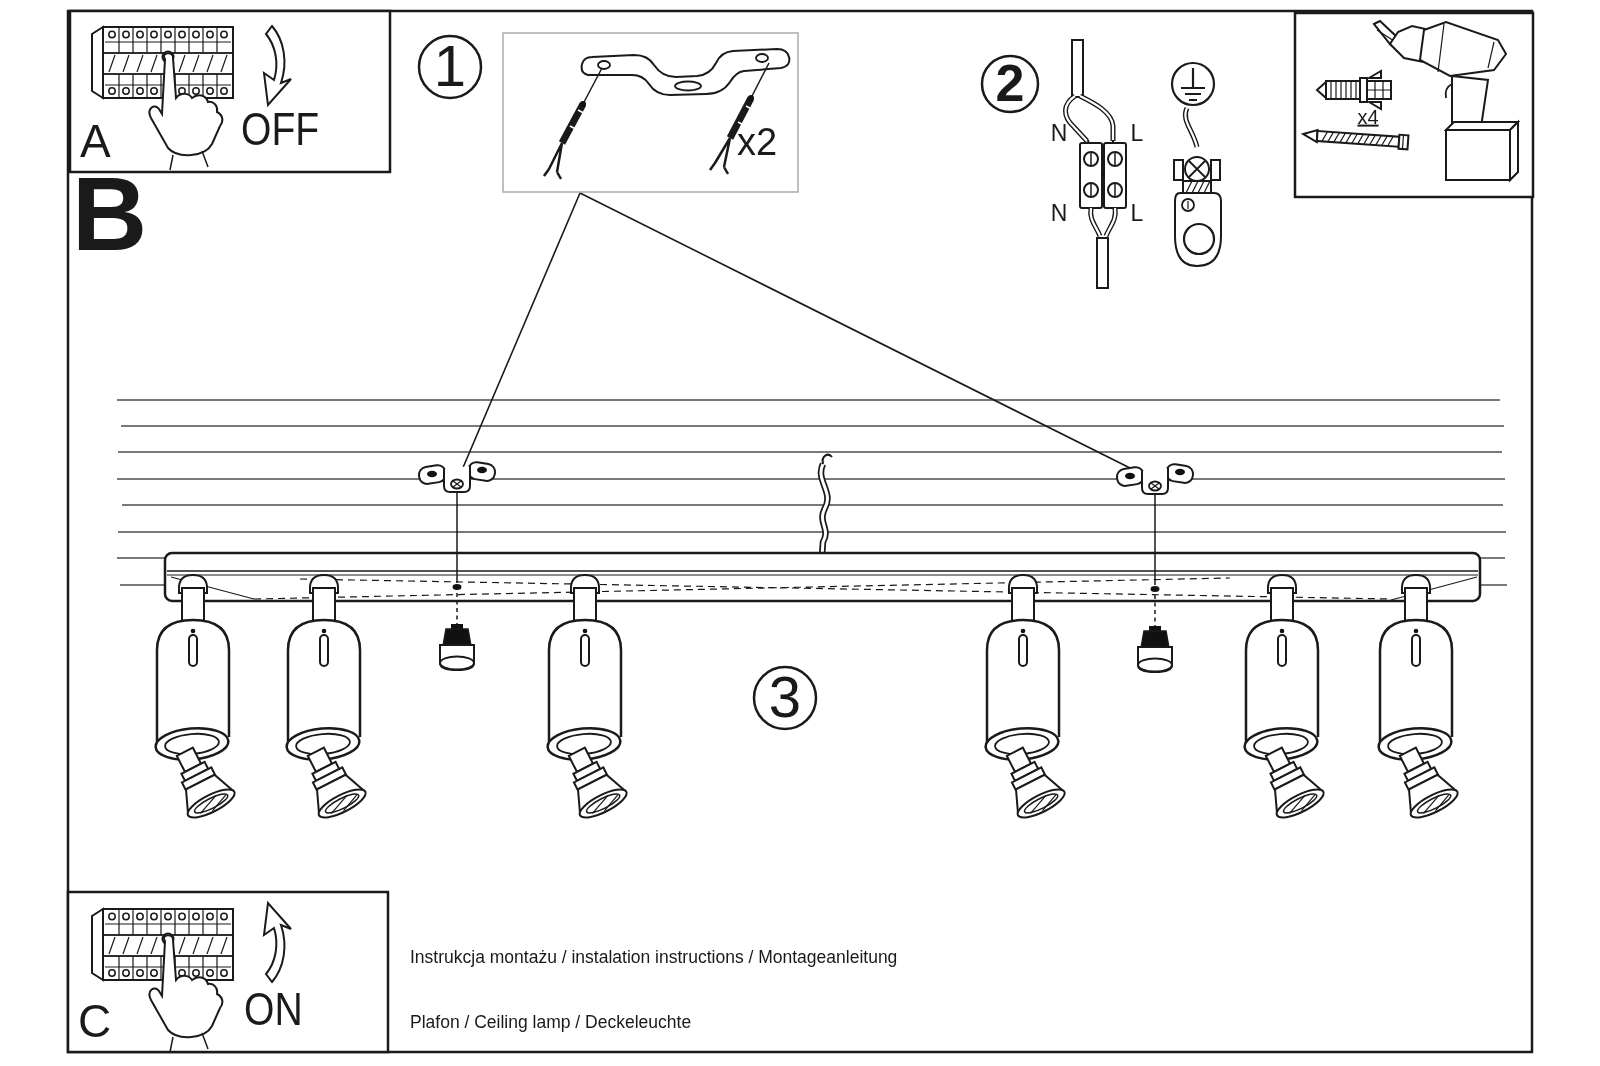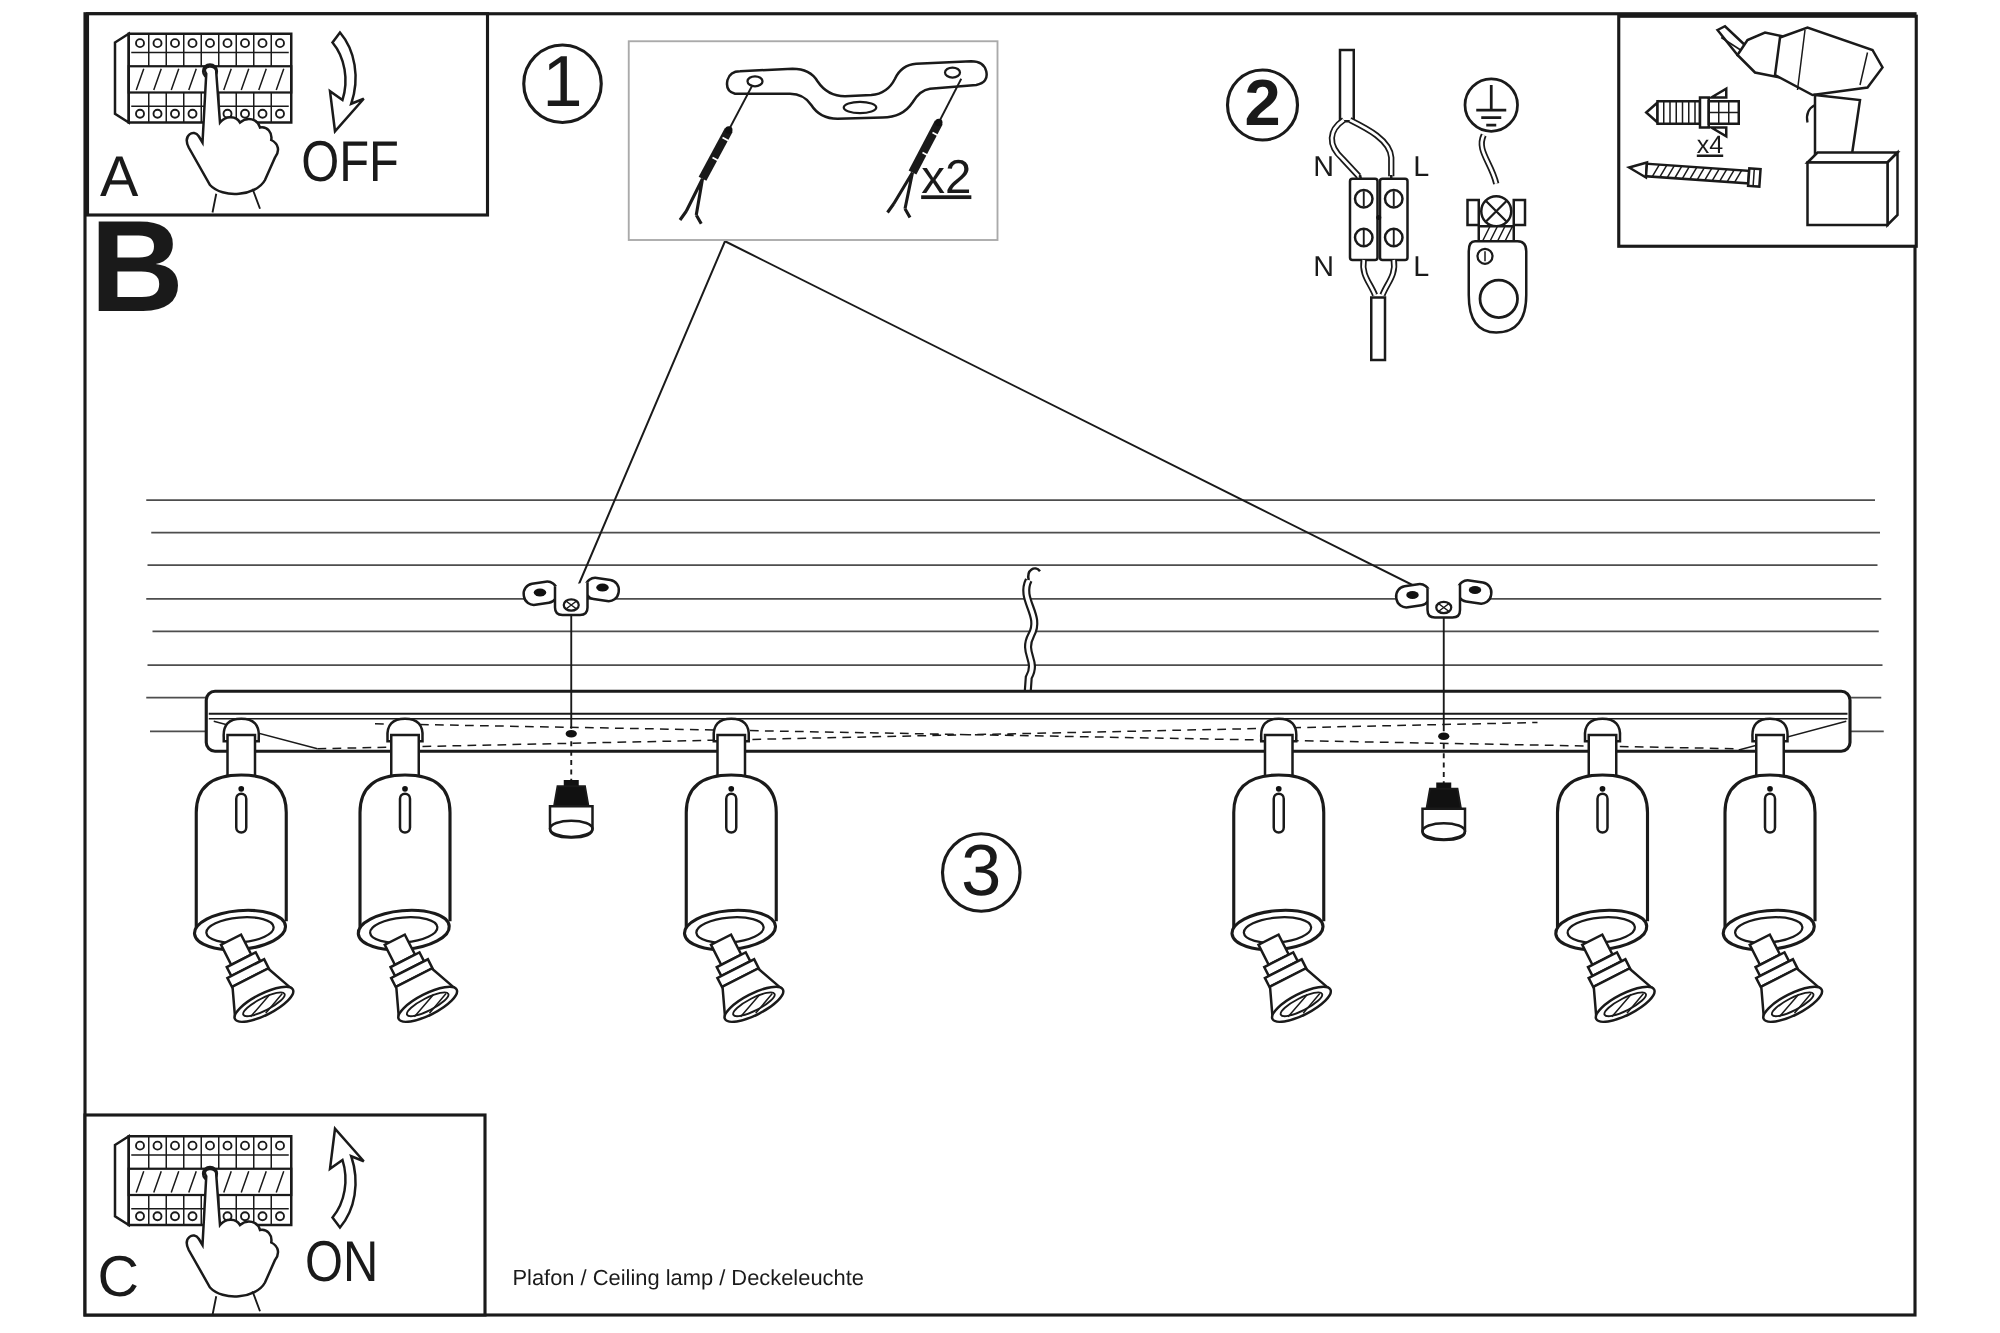--- a/index.html
+++ b/index.html
@@ -284,23 +284,24 @@
 <div class="txt t-letter" style="left:80px;top:118px;">A</div>
 <div class="txt t-onoff" style="left:241px;top:106px;">OFF</div>
 <div class="txt t-b" style="left:72px;top:162px;">B</div>
 <div class="txt t-letter" style="left:78px;top:998px;">C</div>
 <div class="txt t-onoff" style="left:244px;top:986px;">ON</div>
 
 <div class="txt t-num ctr" style="left:450px;top:67px;">1</div>
 <div class="txt t-num2 ctr" style="left:1010px;top:84px;">2</div>
 <div class="txt t-num ctr" style="left:785px;top:698px;">3</div>
 
-<div class="txt t-x2 ctr" style="left:757px;top:143px;text-decoration:underline;">x2</div>
+<div class="txt t-x2 ctr" style="left:757px;top:143px;">x2</div>
 <div class="txt t-x4 ctr" style="left:1368px;top:117px;">x4</div>
 
 <div class="txt t-nl ctr" style="left:1059px;top:134px;">N</div>
 <div class="txt t-nl ctr" style="left:1137px;top:134px;">L</div>
 <div class="txt t-nl ctr" style="left:1059px;top:214px;">N</div>
 <div class="txt t-nl ctr" style="left:1137px;top:214px;">L</div>
 
+<div class="txt t-footer" style="left:410px;top:949px;">Instrukcja montażu / instalation instructions / Montageanleitung</div>
 <div class="txt t-footer" style="left:410px;top:974px;margin-top:40px;">Plafon / Ceiling lamp / Deckeleuchte</div>
 
 </div>
 
 </body></html>

